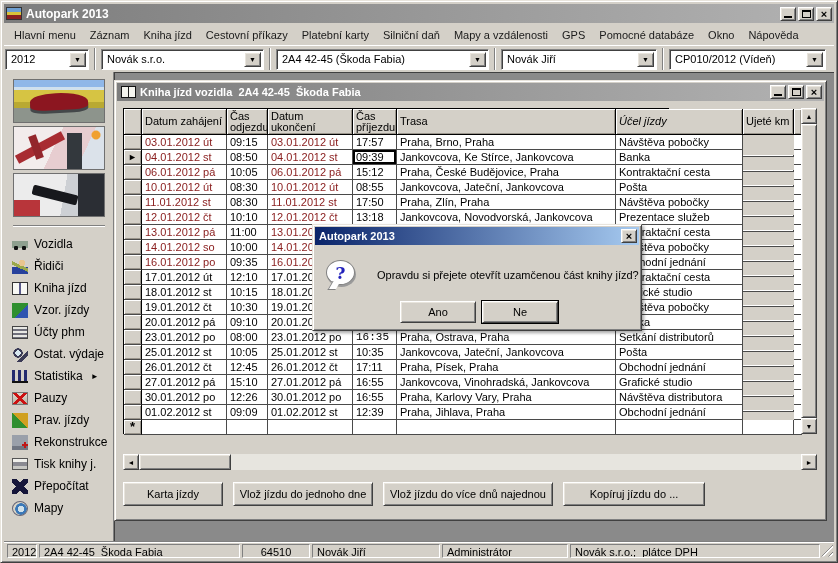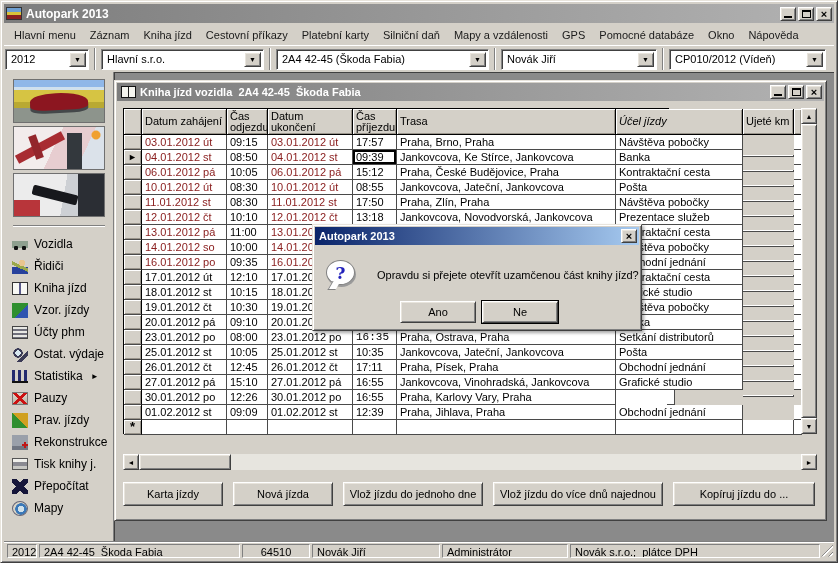--- a/index.html
+++ b/index.html
@@ -192,21 +192,21 @@
       <div class="menu-item">Nápověda</div>
     </div>
 
   <div class="toolbar" id="toolbarEl">
       <div class="combo" style="width: 84px;">
         <span class="combo-text">2012</span>
         <span class="combo-btn">▼</span>
       </div>
       <span class="tb-sep"></span>
       <div class="combo" style="width: 163px;">
-        <span class="combo-text">Hlavní s.r.o.</span>
+        <span class="combo-text">Novák s.r.o.</span>
         <span class="combo-btn">▼</span>
       </div>
       <span class="tb-sep"></span>
       <div class="combo" style="width: 213px;">
         <span class="combo-text">2A4 42-45 (Škoda Fabia)</span>
         <span class="combo-btn">▼</span>
       </div>
       <span class="tb-sep"></span>
       <div class="combo" style="width: 156px;">
         <span class="combo-text">Novák Jiří</span>
@@ -510,20 +510,21 @@
               <span class="gc num" style="width: 51px;">11</span>
               <span class="gc" style="width: 8px;"></span>
             </div>
             <div class="grow">
               <span class="gm" style="width: 18px;"></span>
               <span class="gc date" style="width: 85px;">30.01.2012 po</span>
               <span class="gc" style="width: 41px;">12:26</span>
               <span class="gc date" style="width: 85px;">30.01.2012 po</span>
               <span class="gc" style="width: 44px;">16:55</span>
               <span class="gc" style="width: 219px;">Praha, Karlovy Vary, Praha</span>
+              <span class="gc" style="width: 127px;">Návštěva distributora</span>
               <span class="gc num" style="width: 51px;">257</span>
               <span class="gc" style="width: 8px;"></span>
             </div>
             <div class="grow">
               <span class="gm" style="width: 18px;"></span>
               <span class="gc date" style="width: 85px;">01.02.2012 st</span>
               <span class="gc" style="width: 41px;">09:09</span>
               <span class="gc date" style="width: 85px;">01.02.2012 st</span>
               <span class="gc" style="width: 44px;">12:39</span>
               <span class="gc" style="width: 219px;">Praha, Jihlava, Praha</span>
@@ -553,21 +554,20 @@
 
       <div id="hsb">
         <span class="sb-btn">◄</span>
         <span class="thumb"></span>
         <span class="track"></span>
         <span class="sb-btn rightbtn">►</span>
       </div>
 
       <div id="btnrow">
           <button class="btn93" style="width: 100px;">Karta jízdy</button>
-          <button class="btn93" style="width: 100px;">Nová jízda</button>
           <button class="btn93" style="width: 140px;">Vlož jízdu do jednoho dne</button>
           <button class="btn93" style="width: 170px;">Vlož jízdu do více dnů najednou</button>
           <button class="btn93" style="width: 142px;">Kopíruj jízdu do ...</button>
         </div>
     </div>
   </div>
 
   <div id="statusbar">
       <span class="seg" style="width: 30px;">2012</span>
       <span class="seg" style="width: 201px;">2A4 42-45  Škoda Fabia</span>

